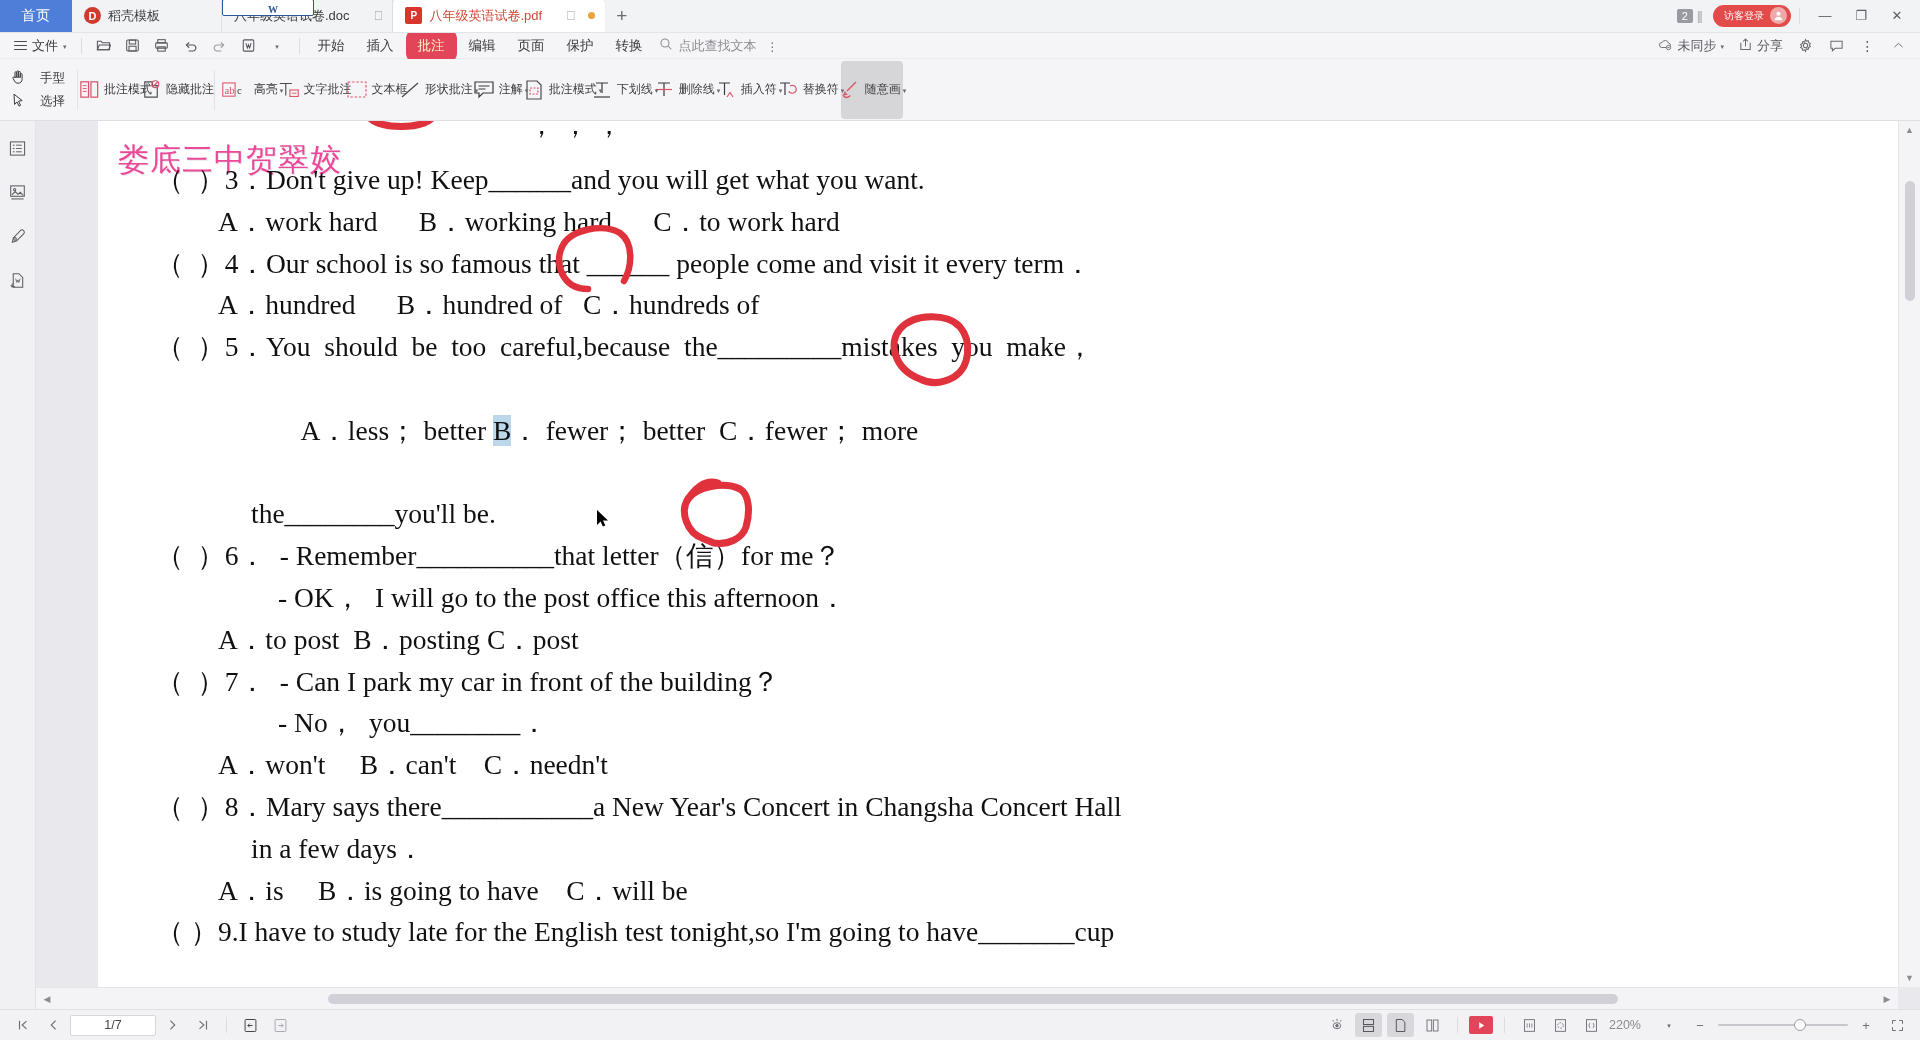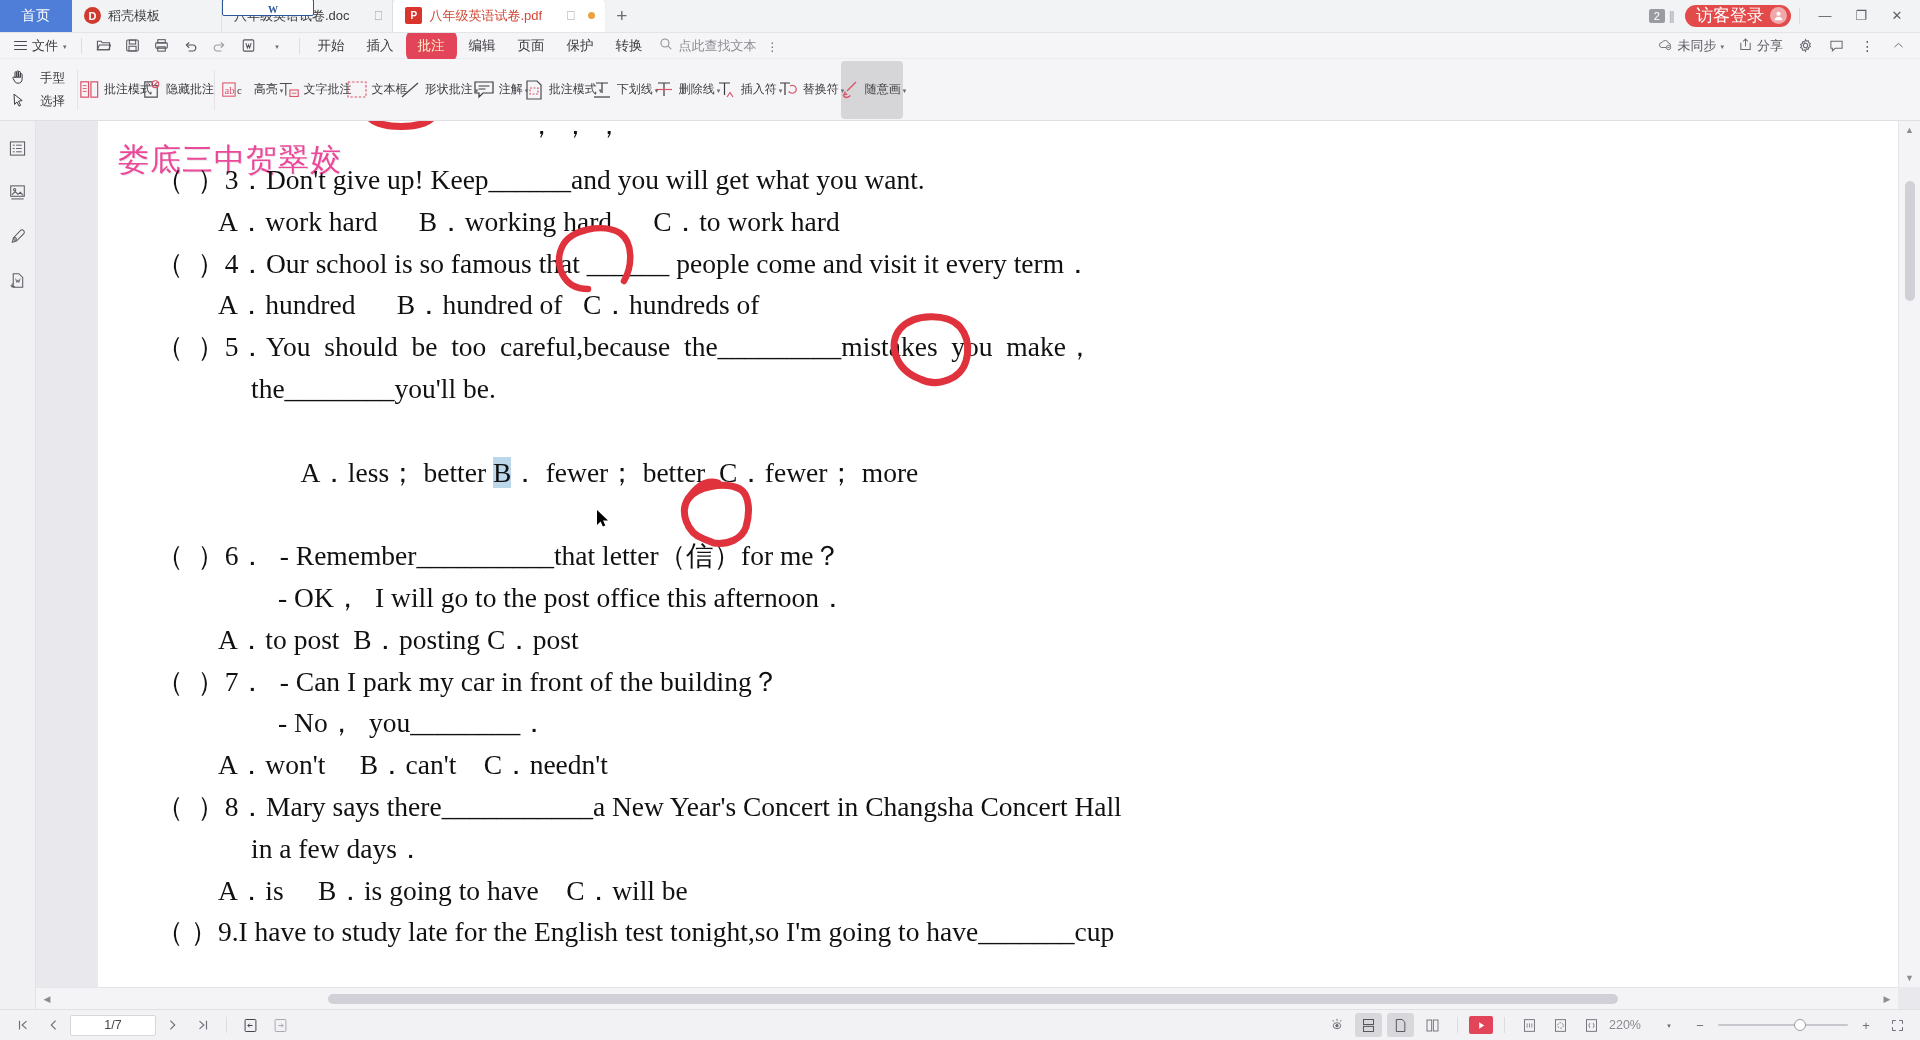--- a/index.html
+++ b/index.html
@@ -40,21 +40,21 @@
   .tab .tmon { margin-left: auto; color: #9a9aa0; font-size: 13px; padding-left: 18px; }
   .tab .tdot { width: 7px; height: 7px; border-radius: 50%; background: #e8a33d; margin-left: 6px; }
   .newtab { width: 34px; height: 33px; display: flex; align-items: center; justify-content: center;
             font-size: 19px; color: #6b6b70; }
   .tabbar-right { margin-left: auto; display: flex; align-items: center; height: 33px; padding-right: 6px; gap: 2px;}
   .badge-count { background: #9a9aa2; color: #fff; font-size: 11px; border-radius: 2px;
                  padding: 1px 5px; margin-right: 2px; }
   .vgrip { color:#b6b6bc; font-size: 13px; margin-right: 10px; letter-spacing:-2px;}
   .login-pill {
     background: #e34a4a; color: #fff; border-radius: 13px; height: 22px;
-    display: flex; align-items: center; padding: 0 4px 0 11px; font-size: 17px; gap: 6px;
+    display: flex; align-items: center; padding: 0 4px 0 11px; font-size: 10px; gap: 6px;
   }
   .login-pill .av { width: 17px; height: 17px; border-radius: 50%; background: #f0a8a8; display:flex;align-items:center;justify-content:center; }
   .wbtn { width: 34px; height: 28px; display: flex; align-items: center; justify-content: center;
           color: #60606a; font-size: 13px; }
   .sep-v { width: 1px; height: 16px; background: #dcdce2; margin: 0 6px; }
 
   
   .menubar {
     height: 26px; background: #f5f5f7; display: flex; align-items: center;
     padding: 0 8px; gap: 2px; font-size: 13px; color: #3b3b40; flex: none;
@@ -558,24 +558,24 @@
           </svg>
           <div style="position:absolute;left:430px;top:-14px;font-family:'Liberation Serif',serif;font-size:27px;color:#111;">，                    ，                 ，</div>
         </div>
 
         <div class="doc" style="top:34px;margin-left:8px;">
           <div class="qline">（  ）3．Don't give up! Keep______and you will get what you want.</div>
           <div class="qline ind1">A．work hard      B．working hard      C．to work hard</div>
           <div class="qline">（  ）4．Our school is so famous that ______ people come and visit it every term．</div>
           <div class="qline ind1">A．hundred      B．hundred of   C．hundreds of</div>
           <div class="qline">（  ）5．You  should  be  too  careful,because  the_________mistakes  you  make，</div>
-          <div class="qline ind2">the________you'll be.</div>
           <div class="qline ind1">
             <span>A．less； better </span><span class="selhl">B</span><span>． fewer； better  C．fewer； more</span>
           </div>
+          <div class="qline ind2">the________you'll be.</div>
           <div class="qline">（  ）6．  - Remember__________that letter（信）for me？</div>
           <div class="qline ind3">- OK，  I will go to the post office this afternoon．</div>
           <div class="qline ind1">A．to post  B．posting C．post</div>
           <div class="qline">（  ）7．  - Can I park my car in front of the building？</div>
           <div class="qline ind3">- No，  you________．</div>
           <div class="qline ind1">A．won't     B．can't    C．needn't</div>
           <div class="qline">（  ）8．Mary says there___________a New Year's Concert in Changsha Concert Hall</div>
           <div class="qline ind2">in a few days．</div>
           <div class="qline ind1">A．is     B．is going to have    C．will be</div>
           <div class="qline">（ ）9.I have to study late for the English test tonight,so I'm going to have_______cup</div>

